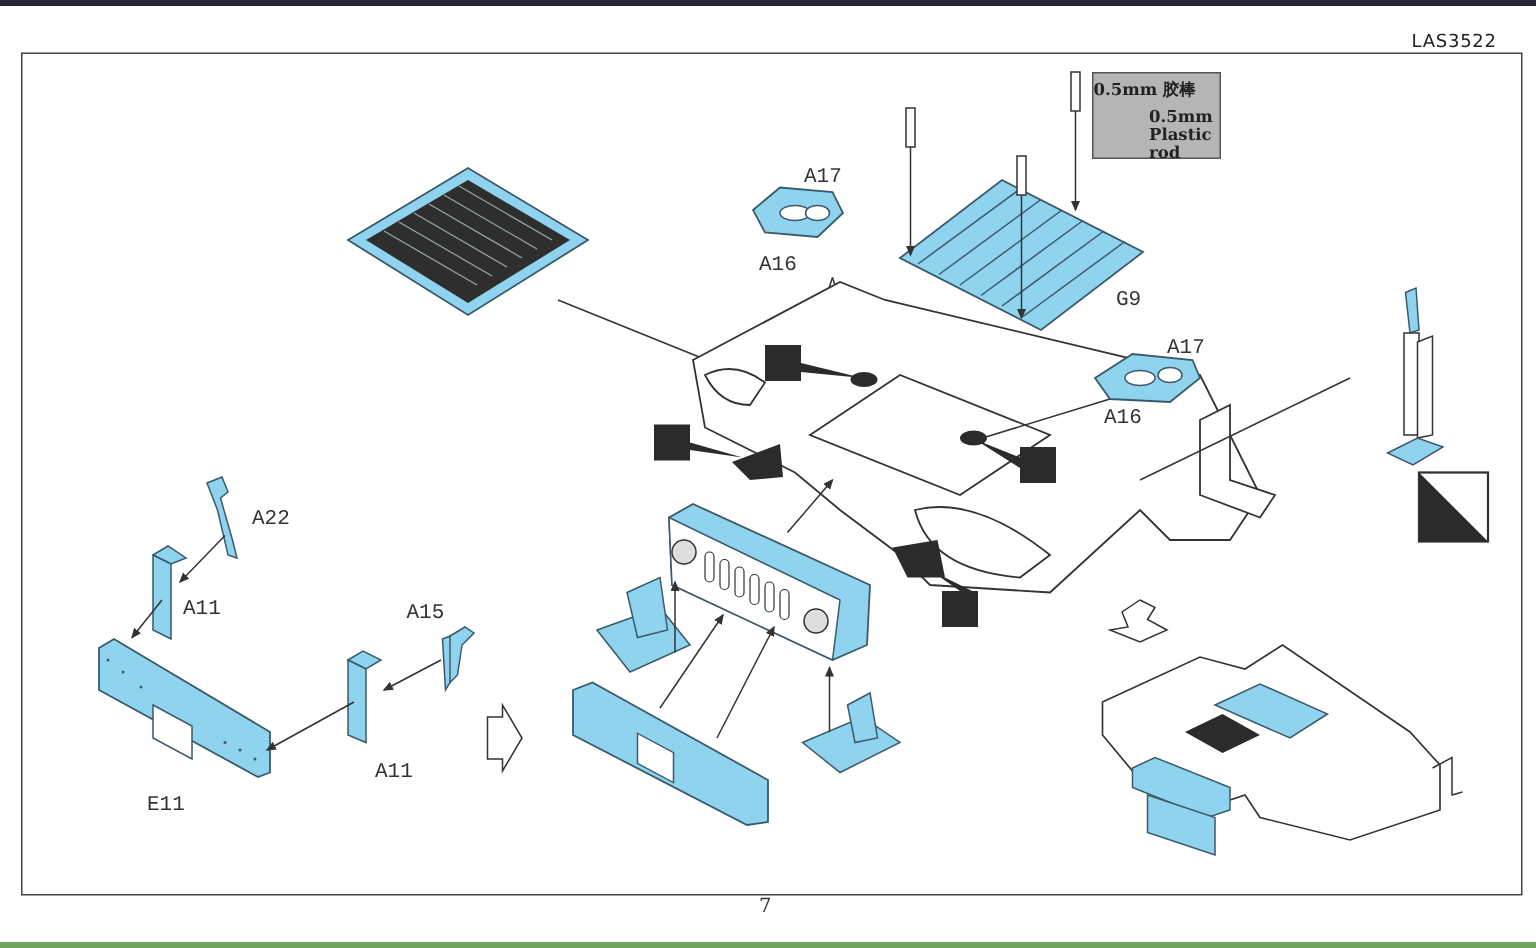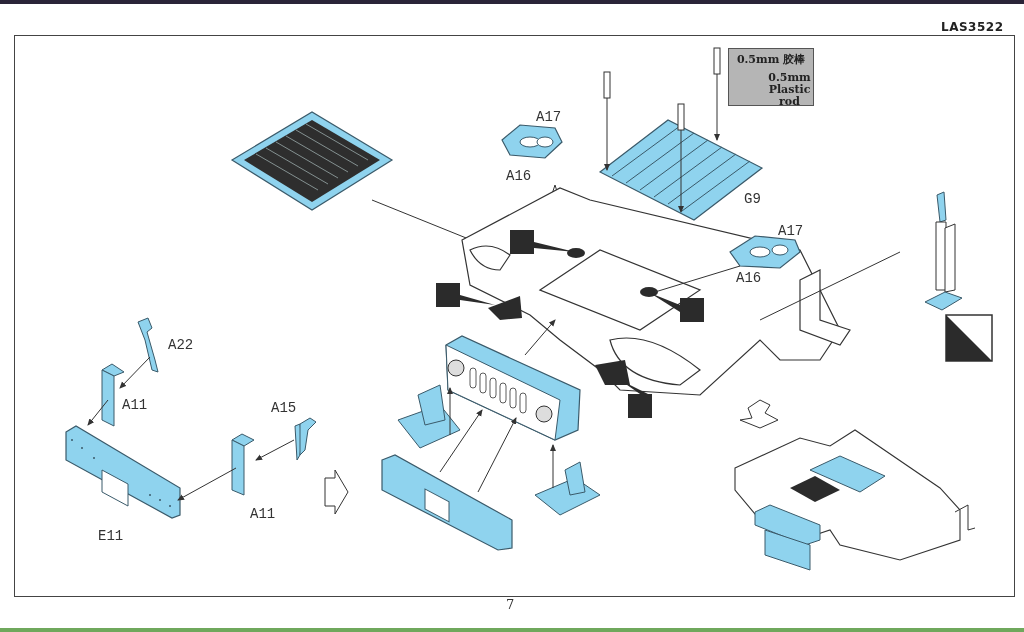--- a/index.html
+++ b/index.html
@@ -1,24 +1,24 @@
 <!DOCTYPE html>
 <html><head>
 <meta charset="utf-8">
 <style>
   html,body{margin:0;padding:0;background:#fff;}
   body{width:1024px;height:632px;position:relative;overflow:hidden;font-family:"DejaVu Serif",serif;}
   .topbar{position:absolute;left:0;top:0;width:1024px;height:4px;background:#2a2438;}
   .bottombar{position:absolute;left:0;top:628px;width:1024px;height:4px;background:#6fa85c;}
-  .code{position:absolute;left:941px;top:20px;font-family:"DejaVu Sans",sans-serif;font-weight:bold;font-size:12px;color:#222;letter-spacing:0.5px;}
+  .code{position:absolute;left:941px;top:20px;font-family:"DejaVu Sans",sans-serif;font-weight:normal;font-size:12px;color:#222;letter-spacing:0.5px;}
   .frame{position:absolute;left:14px;top:35px;width:1001px;height:562px;border:1.5px solid #444;box-sizing:border-box;}
   .page-num{position:absolute;left:506px;top:597px;font-size:13px;color:#333;font-family:"DejaVu Serif",serif;}
   svg{position:absolute;left:0;top:0;}
   .lbl{font-family:"Liberation Mono","DejaVu Sans Mono",monospace;font-size:14px;fill:#333;}
-  .rodbox{position:absolute;left:728px;top:48px;width:86px;height:58px;background:#b5b5b5;border:1.5px solid #555;box-sizing:border-box;text-align:center;font-family:"DejaVu Serif",serif;font-weight:bold;font-size:11px;color:#222;line-height:12px;padding-top:5px;}
+  .rodbox{position:absolute;left:728px;top:48px;width:86px;height:58px;background:#b5b5b5;border:1.5px solid #555;box-sizing:border-box;font-family:"DejaVu Serif",serif;font-weight:bold;font-size:11px;color:#222;line-height:12px;padding-top:5px;}
   .rodbox .l1{display:block;margin-bottom:6px;}
   .rodbox .l2,.rodbox .l3{display:block;margin-left:37px;}
 </style>
 </head>
 <body>
 
 <div class="topbar"></div>
 <div class="code">LAS3522</div>
 <div class="frame"></div>
 

